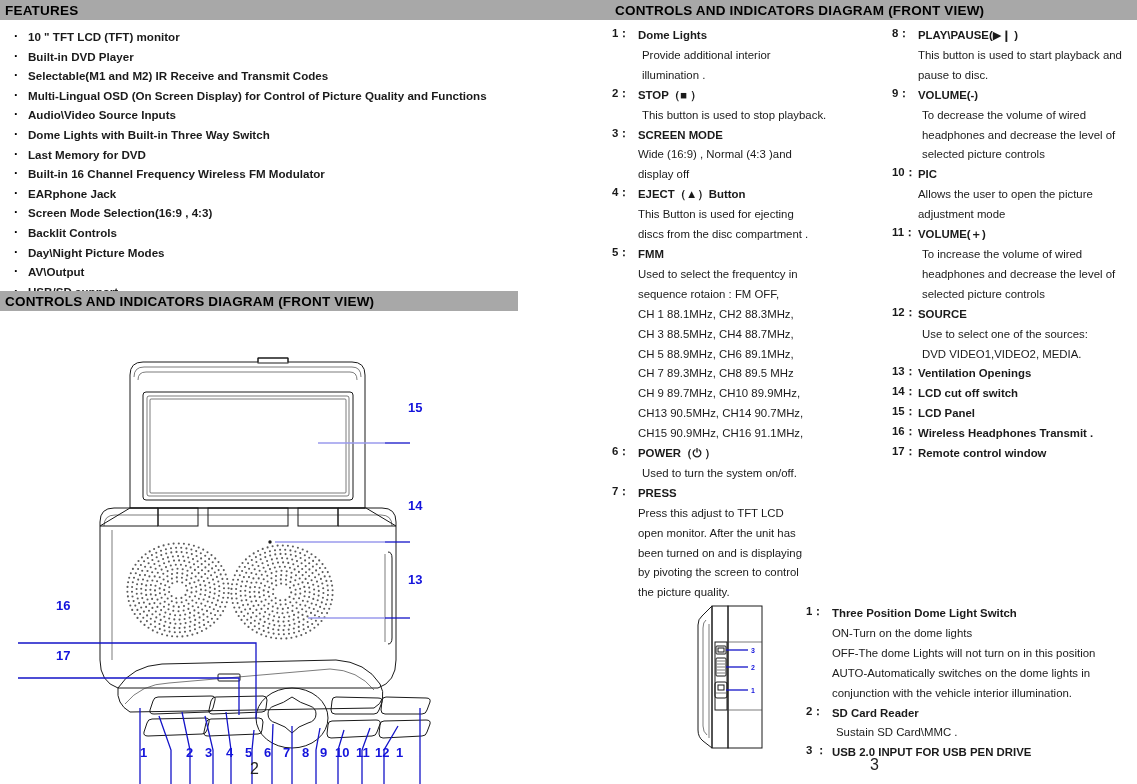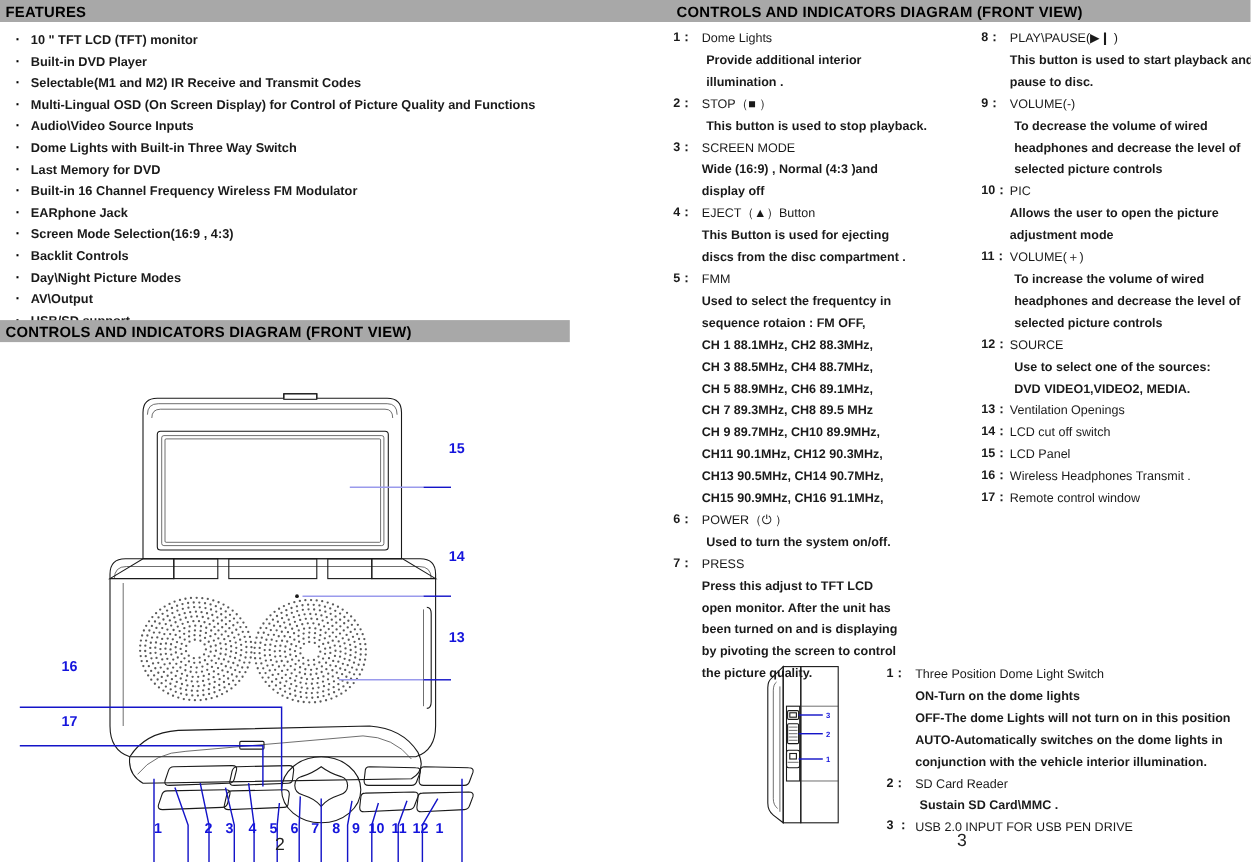--- a/index.html
+++ b/index.html
@@ -47,26 +47,26 @@
 
   
   .col{position:absolute;}
   .entry{position:relative;}
   .entry .num{
     position:absolute;left:0;top:0;
     font-size:11.4px;font-weight:bold;white-space:nowrap;
   }
   .entry .head{
     margin-left:26px;
-    font-size:11.4px;font-weight:normal;white-space:nowrap;
+    font-size:11.4px;font-weight:bold;white-space:nowrap;
     line-height:19.9px;
   }
   .entry .lines{margin:0;padding:0;list-style:none;}
   .entry .lines li{
-    font-size:11.4px;font-weight:bold;
+    font-size:11.4px;font-weight:normal;
     line-height:19.9px;
     white-space:nowrap;
   }
   .lines.ind1 li{padding-left:30px;}
   .lines.ind2 li{padding-left:26px;}
 
   
   .pagenum{
     position:absolute;font-size:16px;color:#222;
     font-family:"Liberation Sans",sans-serif;
@@ -998,21 +998,20 @@
         <span class="num">5：</span>
         <div class="head">FMM</div>
         <ul class="lines ind2">
           <li>Used to select the frequentcy in</li>
           <li>sequence rotaion : FM OFF,</li>
           <li>CH 1 88.1MHz,  CH2  88.3MHz,</li>
           <li>CH 3 88.5MHz,  CH4  88.7MHz,</li>
           <li>CH 5 88.9MHz,  CH6  89.1MHz,</li>
           <li>CH 7 89.3MHz,  CH8  89.5 MHz</li>
           <li>CH 9 89.7MHz,  CH10 89.9MHz,</li>
-          <li>CH11 90.1MHz, CH12 90.3MHz,</li>
           <li>CH13 90.5MHz, CH14  90.7MHz,</li>
           <li>CH15 90.9MHz, CH16 91.1MHz,</li>
         </ul>
       </div>
       <div class="entry">
         <span class="num">6：</span>
         <div class="head">POWER（⏻ ）</div>
         <ul class="lines ind1">
           <li>Used to turn the system on/off.</li>
         </ul>

